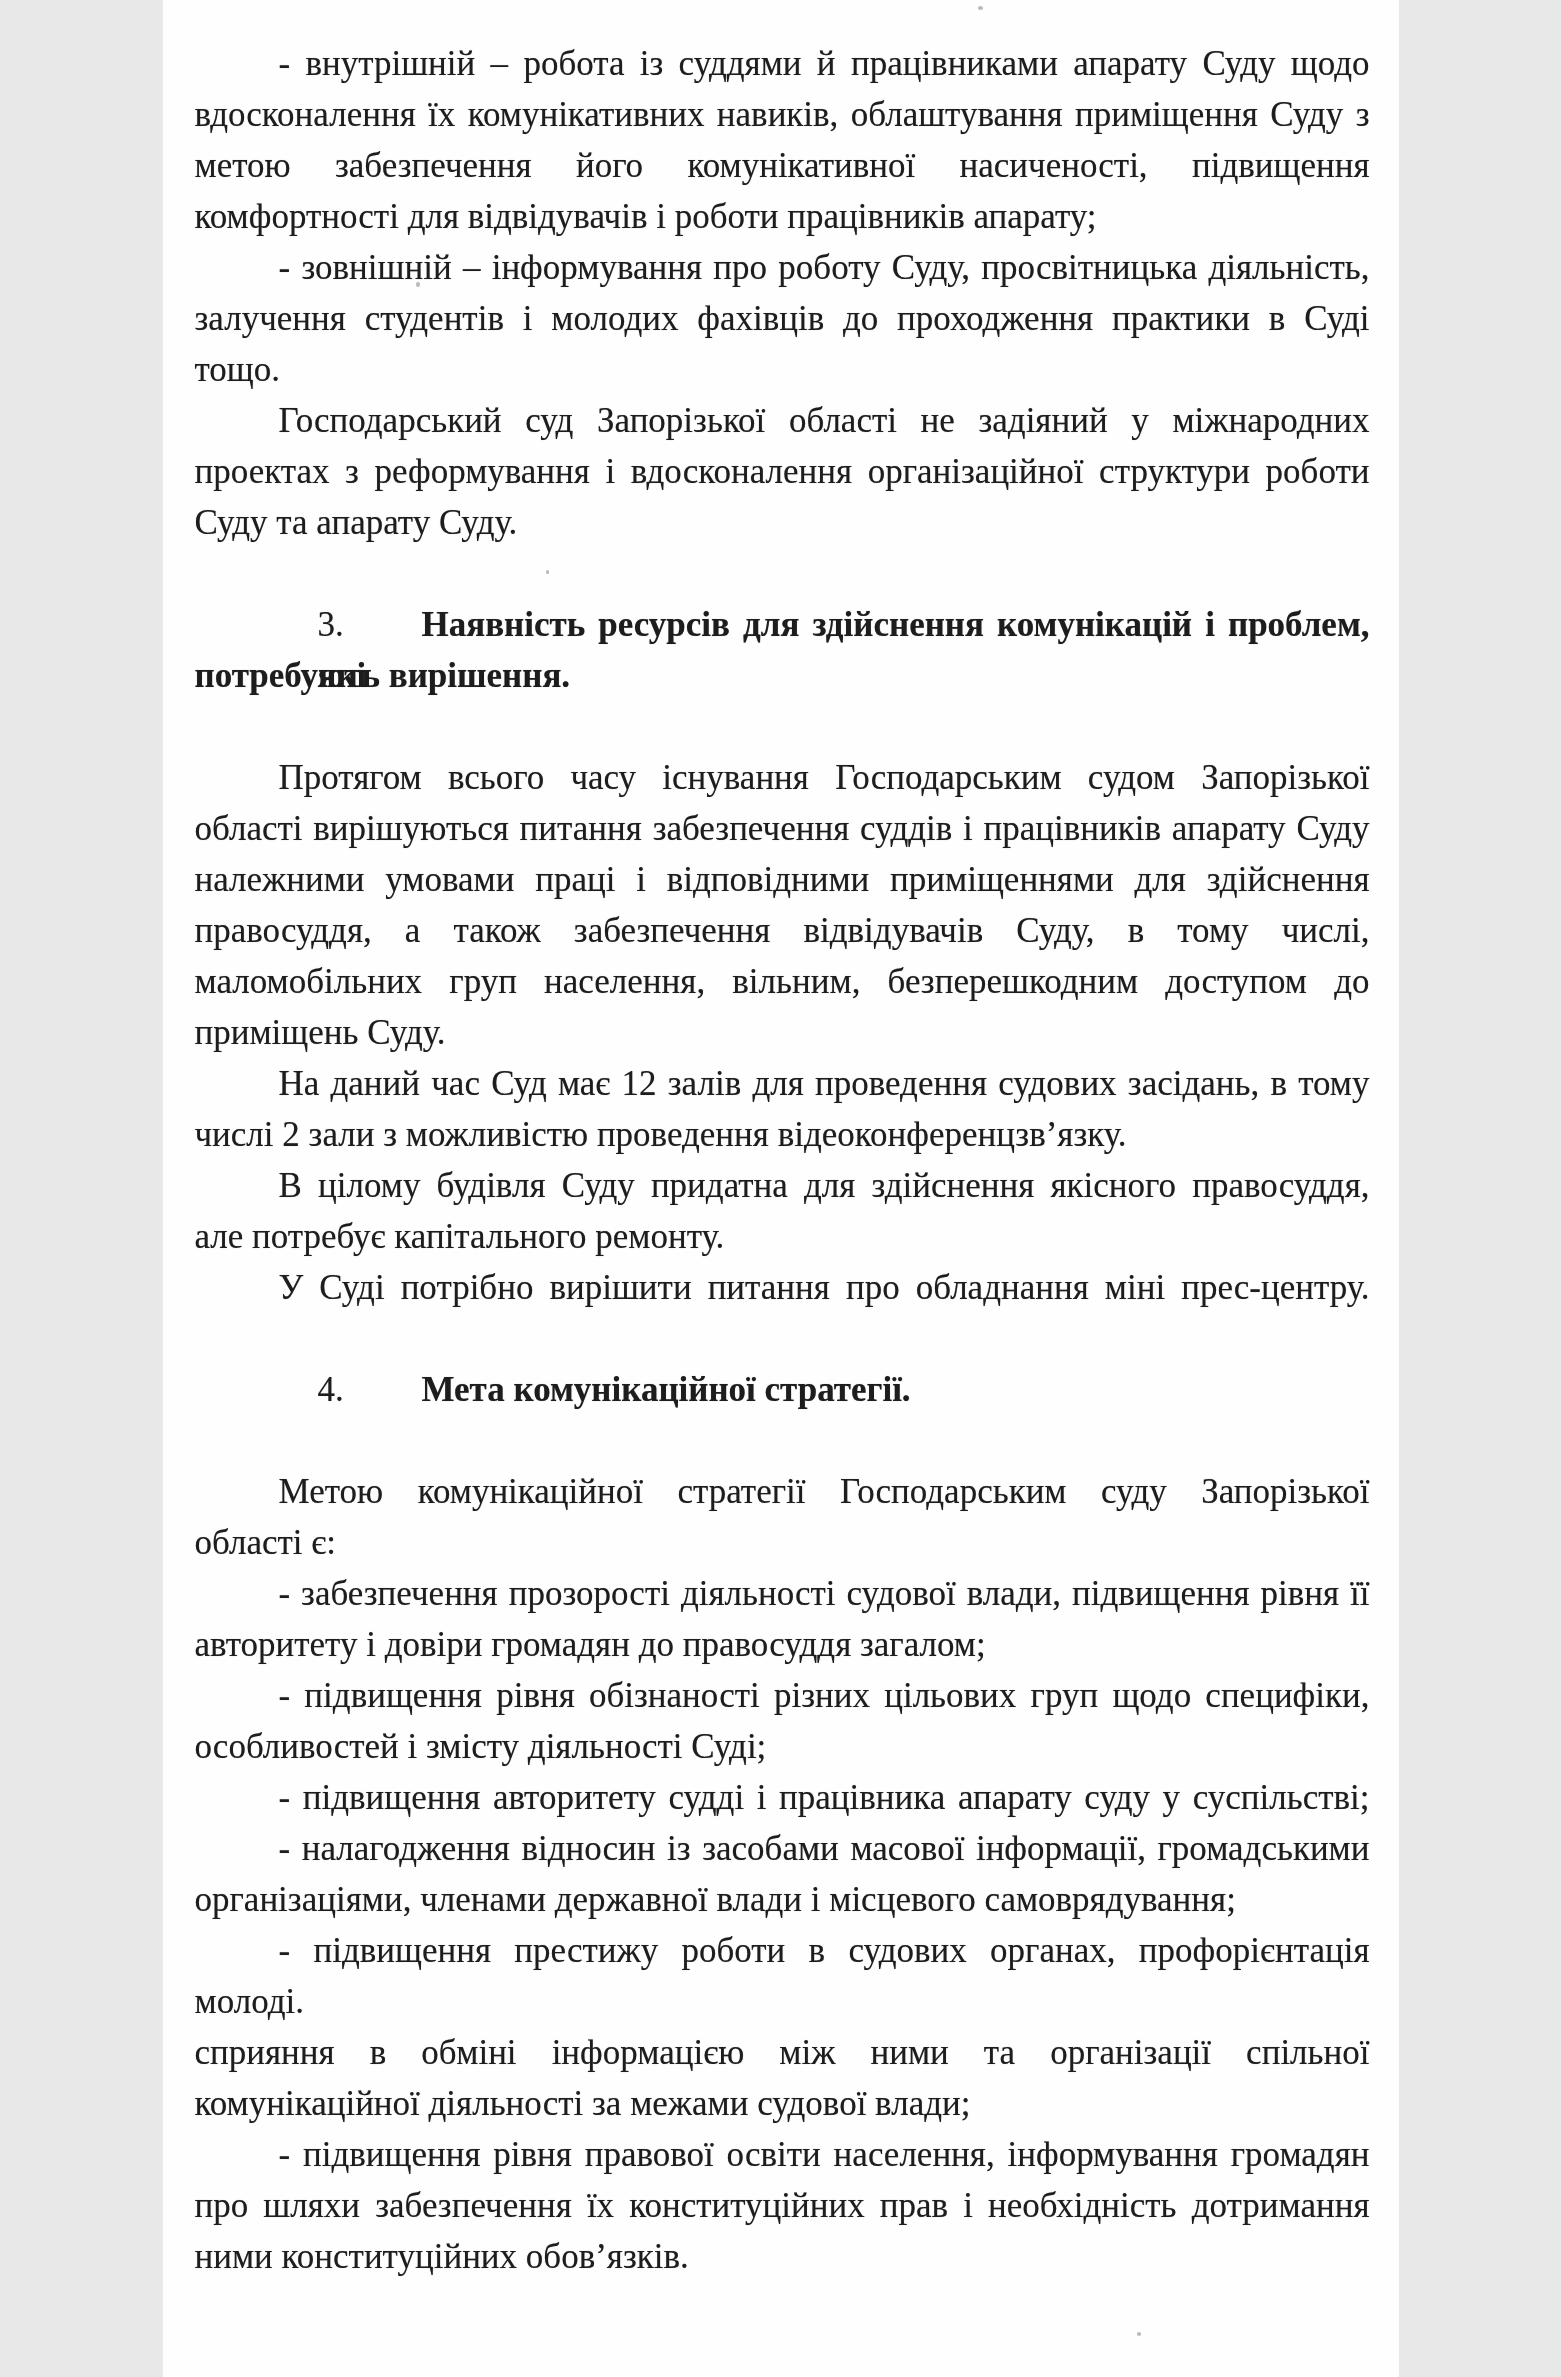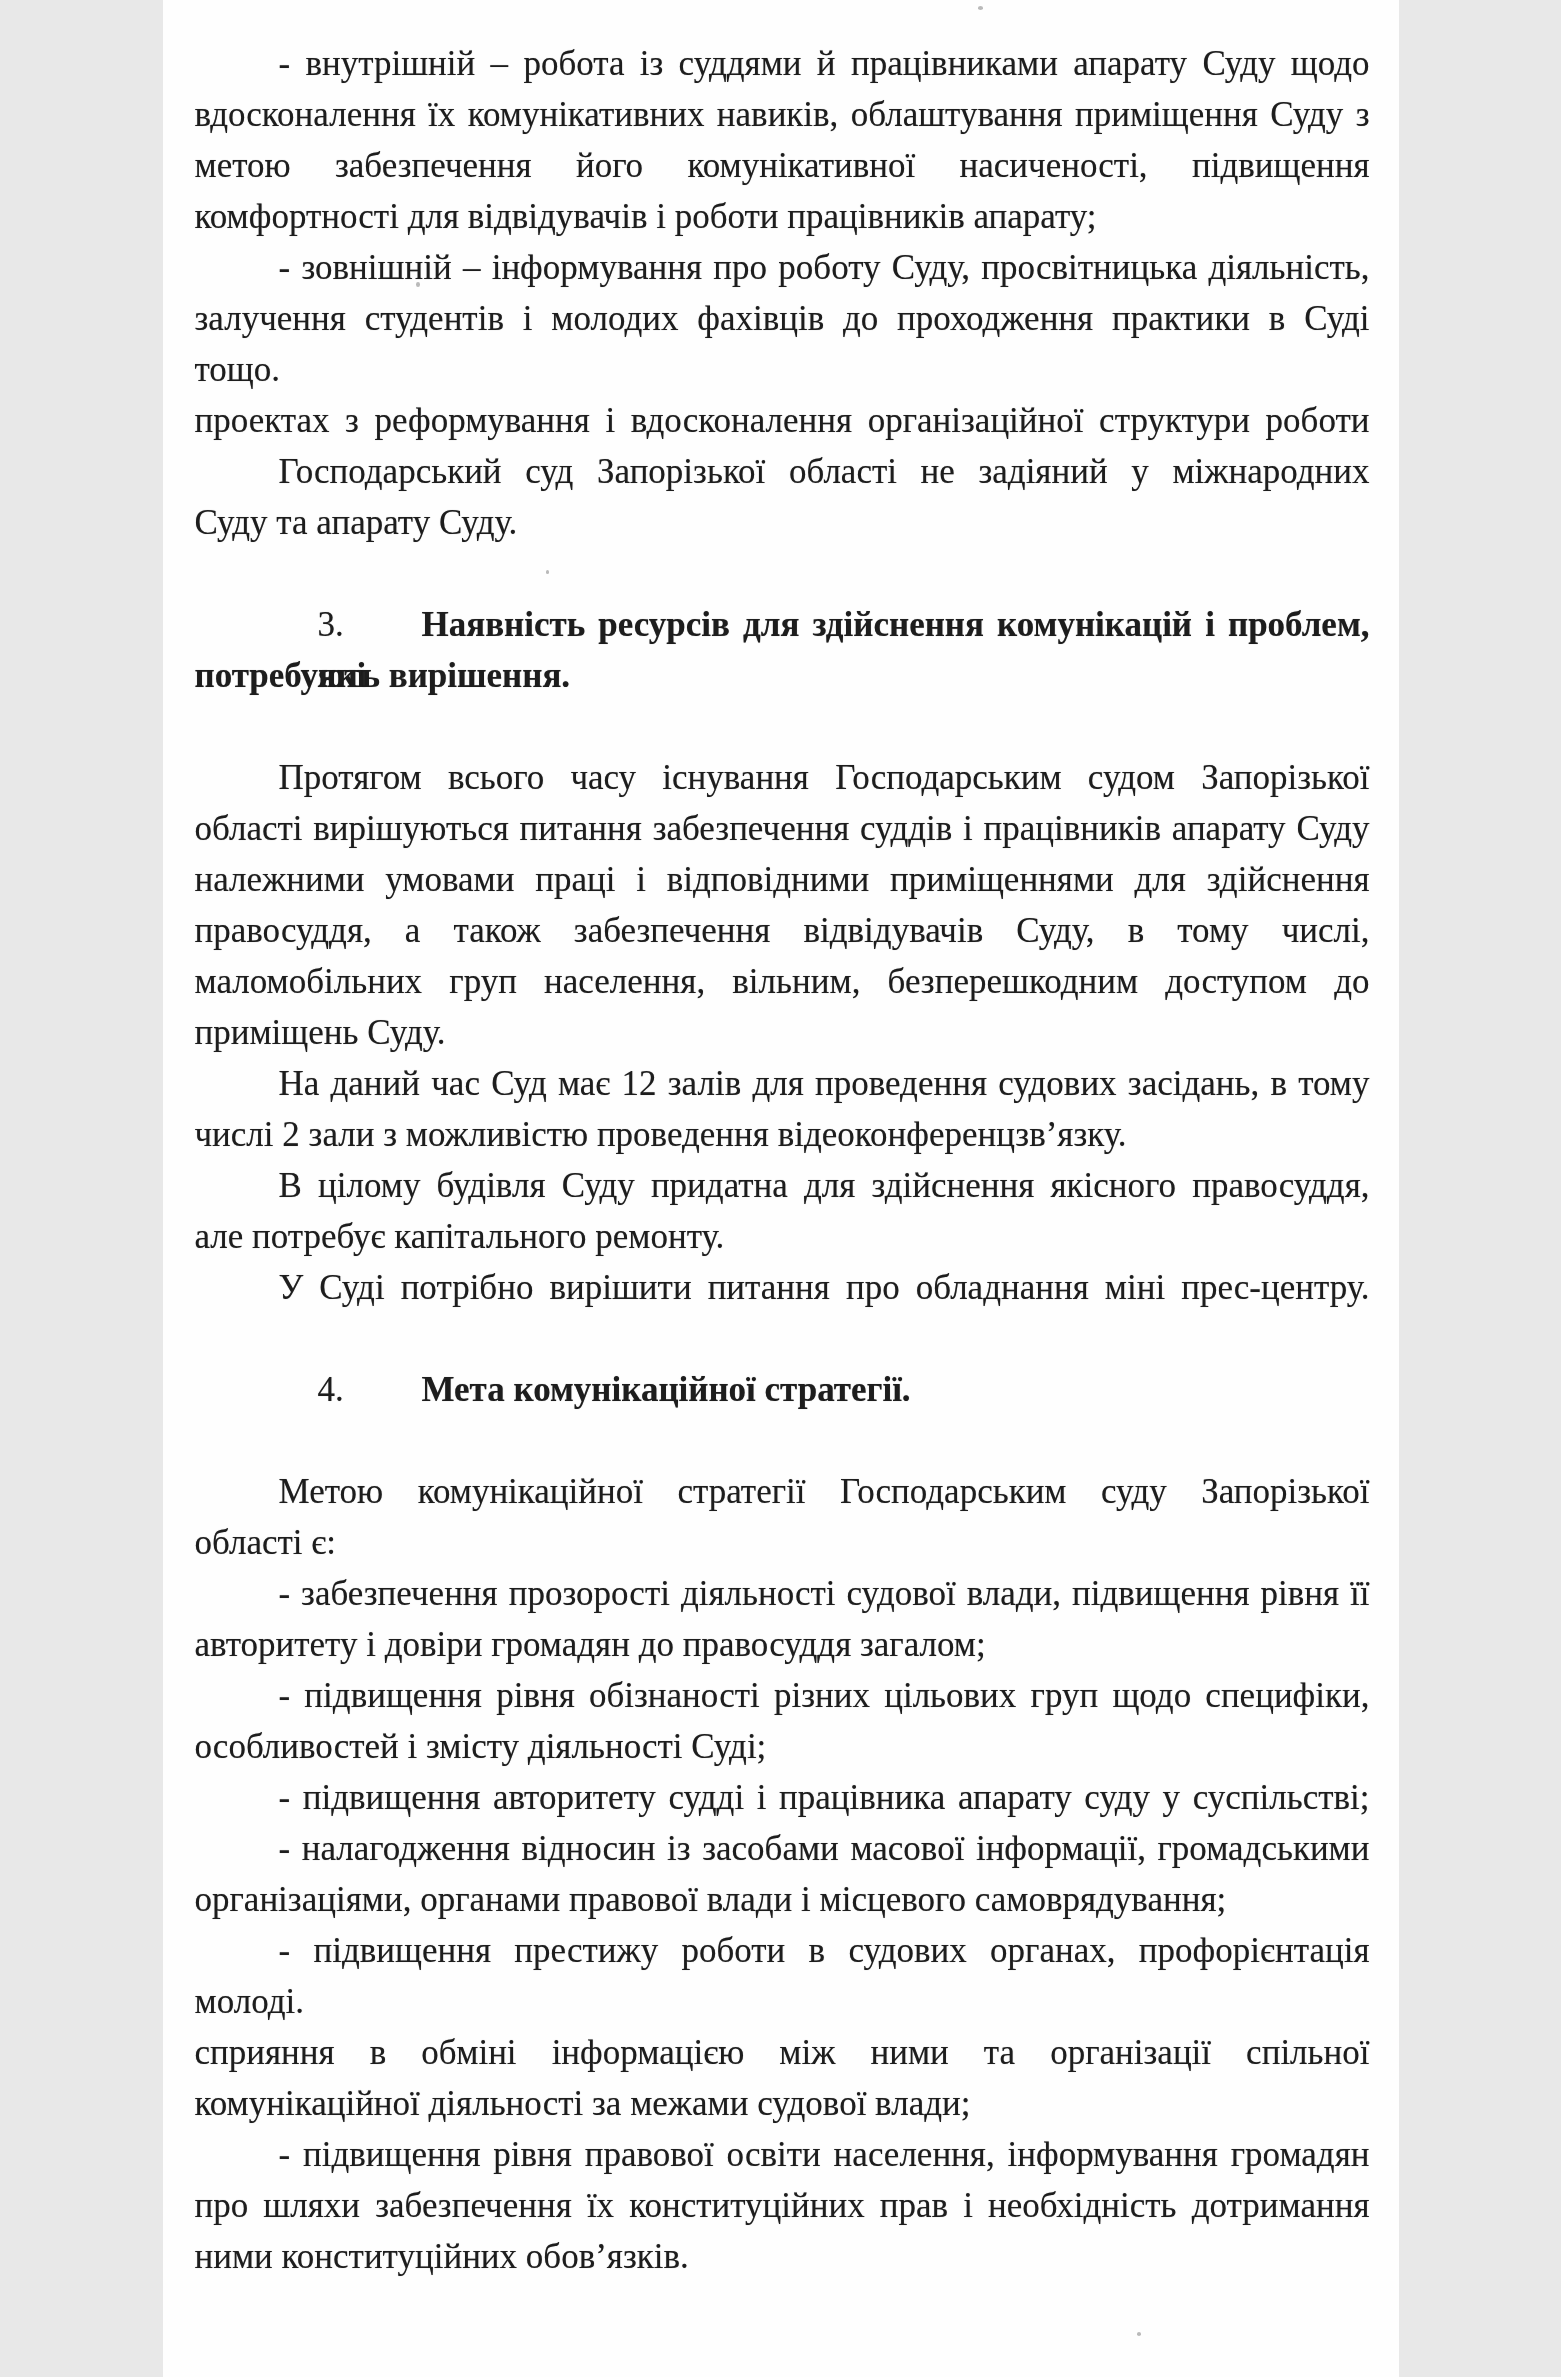--- a/index.html
+++ b/index.html
@@ -67,22 +67,22 @@
     <div class="line">комфортності для відвідувачів і роботи працівників апарату;</div>
   </div>
 
   <div>
     <div class="line fl j">- зовнішній – інформування про роботу Суду, просвітницька діяльність,</div>
     <div class="line j">залучення студентів і молодих фахівців до проходження практики в Суді</div>
     <div class="line">тощо.</div>
   </div>
 
   <div>
+    <div class="line fl j">Господарський суд Запорізької області не задіяний у міжнародних</div>
     <div class="line j">проектах з реформування і вдосконалення організаційної структури роботи</div>
-    <div class="line fl j">Господарський суд Запорізької області не задіяний у міжнародних</div>
     <div class="line">Суду та апарату Суду.</div>
   </div>
 
   <div class="spacer"></div>
 
   <div>
     <div class="line hline j"><span class="hnum">3.</span><span class="b">Наявність ресурсів для здійснення комунікацій і проблем, які</span></div>
     <div class="line"><span class="b">потребують вирішення.</span></div>
   </div>
 
@@ -133,21 +133,21 @@
     <div class="line fl j">- підвищення рівня обізнаності різних цільових груп щодо специфіки,</div>
     <div class="line">особливостей і змісту діяльності Суді;</div>
   </div>
 
   <div>
     <div class="line fl j">- підвищення авторитету судді і працівника апарату суду у суспільстві;</div>
   </div>
 
   <div>
     <div class="line fl j">- налагодження відносин із засобами масової інформації, громадськими</div>
-    <div class="line">організаціями, органами правової влади і місцевого самоврядування;</div>
+    <div class="line">організаціями, членами державної влади і місцевого самоврядування;</div>
   </div>
 
   <div>
     <div class="line fl j">- підвищення престижу роботи в судових органах, профорієнтація</div>
     <div class="line">молоді.</div>
   </div>
 
   <div>
     <div class="line j">сприяння в обміні інформацією між ними та організації спільної</div>
     <div class="line">комунікаційної діяльності за межами судової влади;</div>

